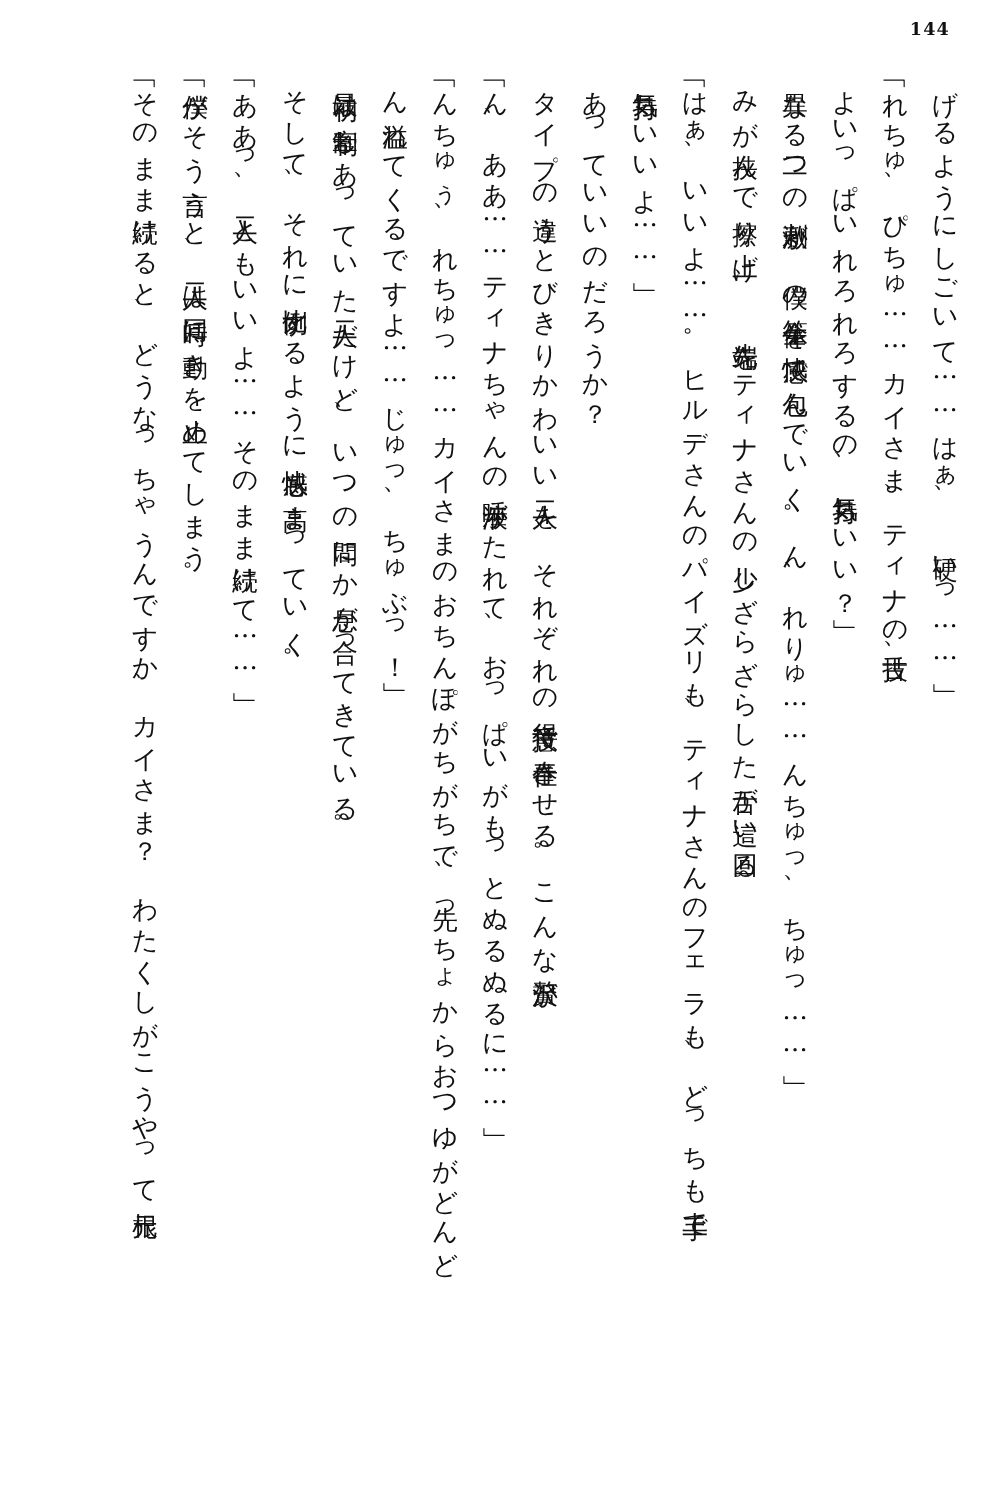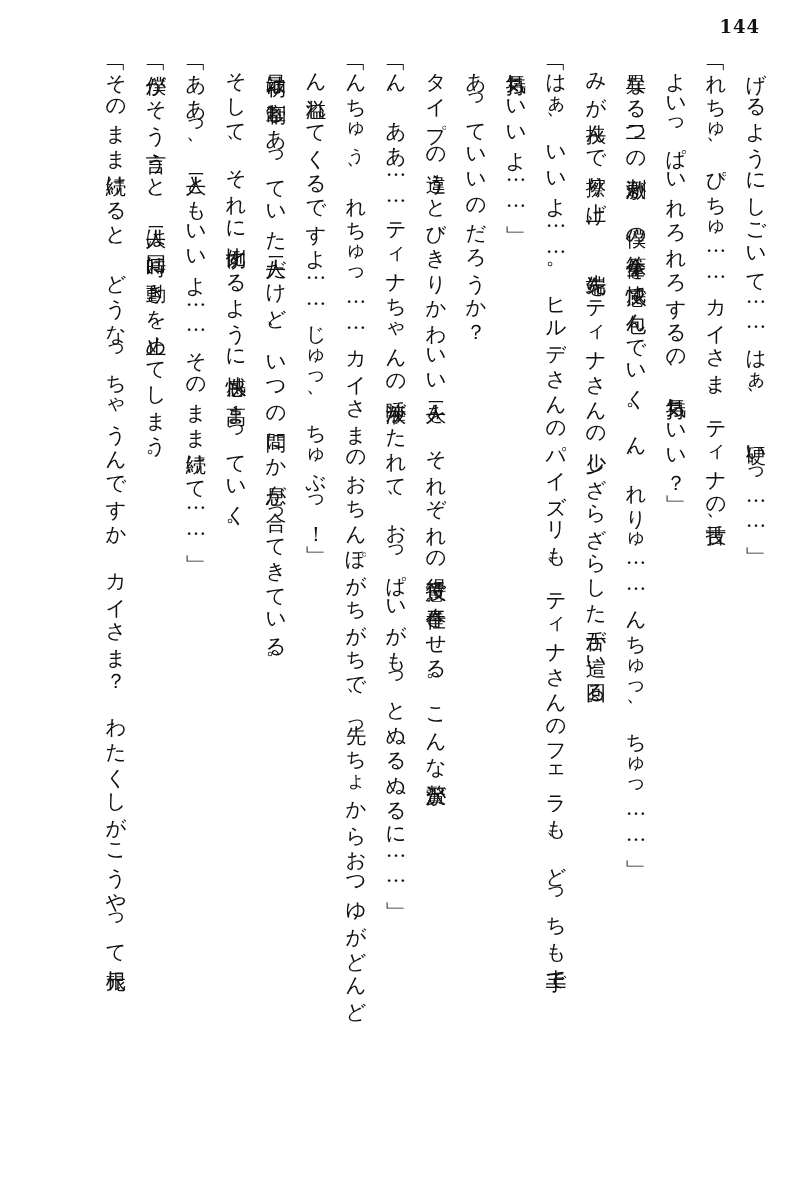--- a/index.html
+++ b/index.html
@@ -20,21 +20,21 @@
     width: 800px;
     height: 1200px;
     box-sizing: border-box;
     background: #ffffff;
   }
 
   .page-number {
     position: absolute;
     top: 16px;
     right: 40px;
-    font-size: 18px;
+    font-size: 14px;
     font-weight: 700;
     letter-spacing: 1px;
     color: #111111;
     font-family: "DejaVu Serif", "Liberation Serif", serif;
   }
 
   .text-body {
     position: absolute;
     top: 58px;
     right: 34px;

